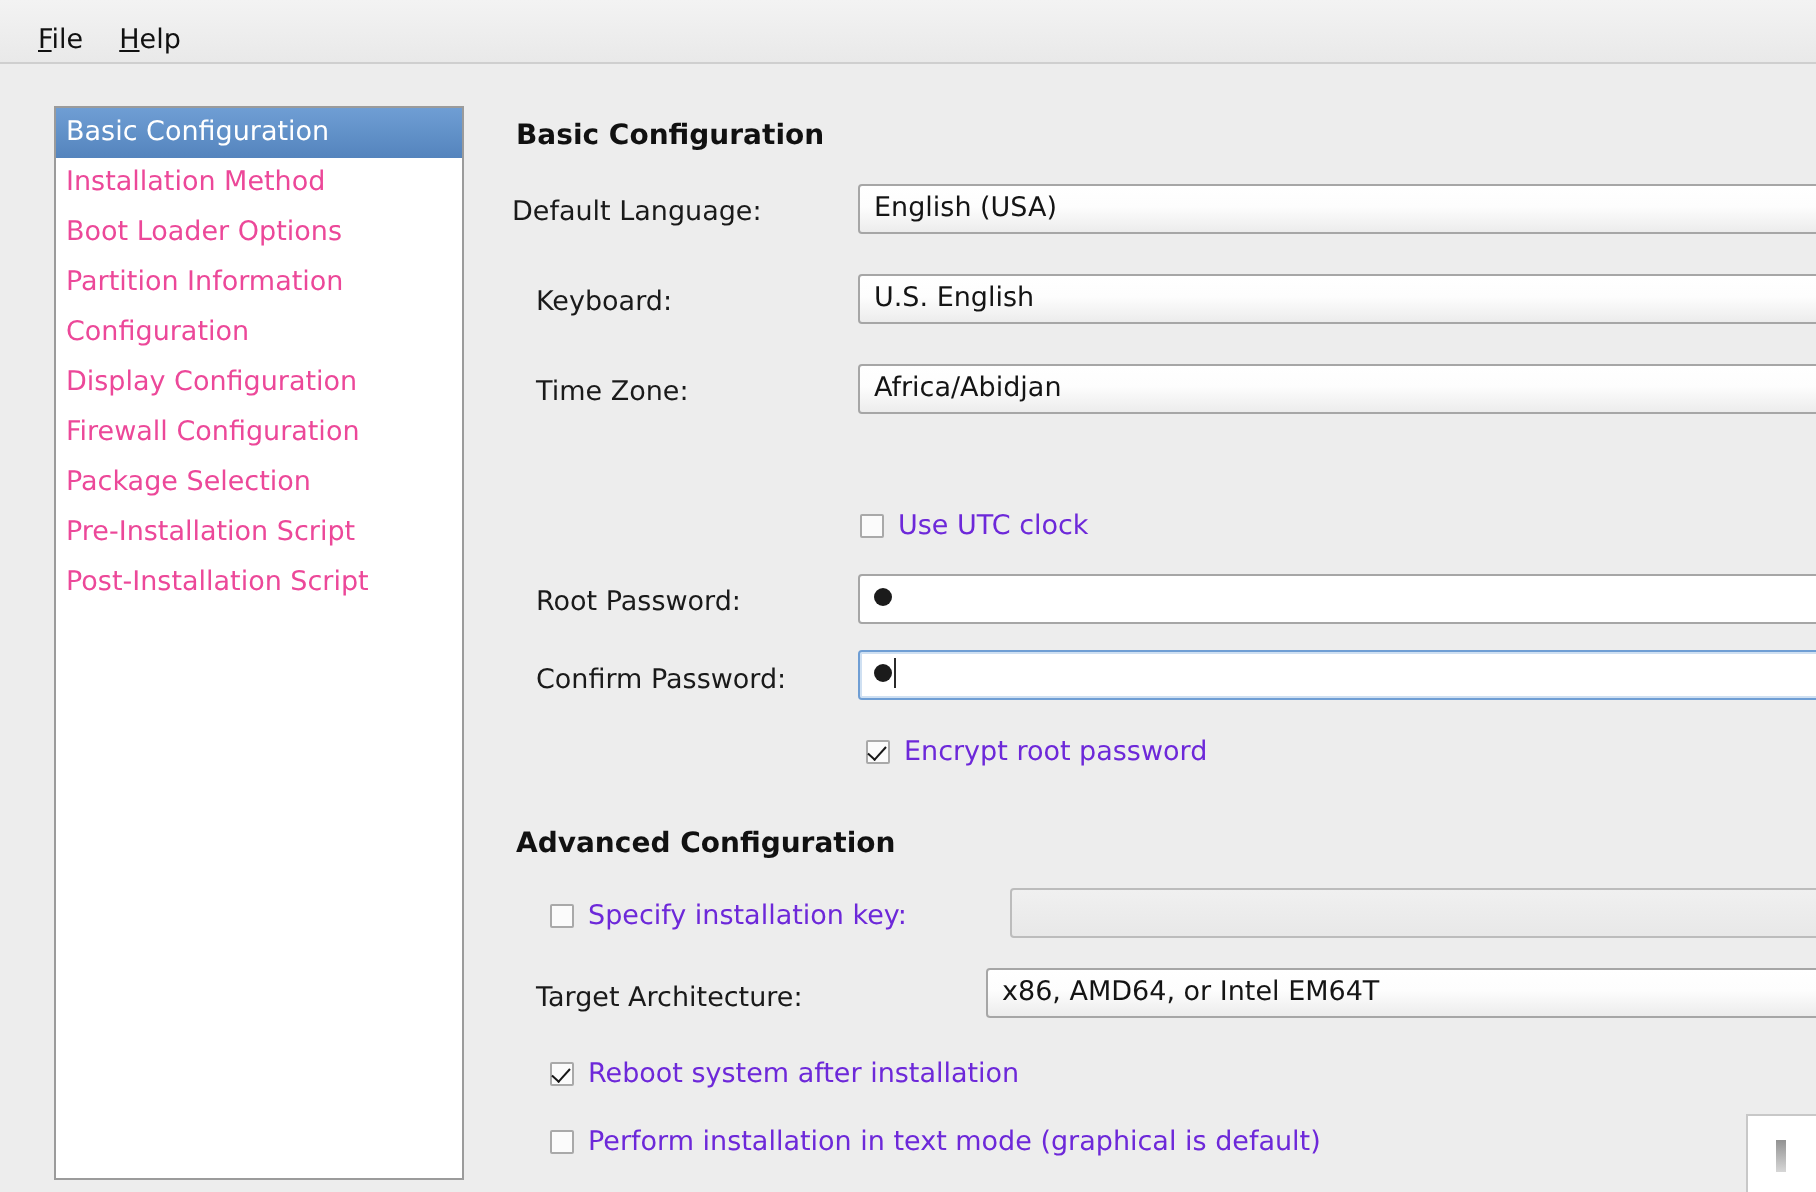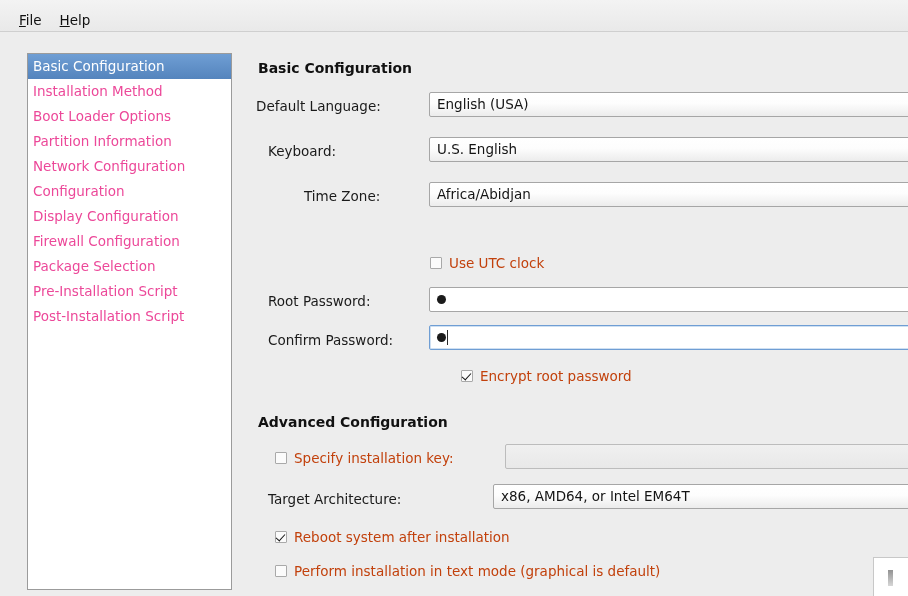--- a/index.html
+++ b/index.html
@@ -170,21 +170,21 @@
     left: 2px;
     top: 0px;
     width: 4px;
     height: 8px;
     border: solid #171717;
     border-width: 0 1.6px 1.6px 0;
     transform: rotate(42deg);
   }
   .cblabel {
     font-size: 13.5px;
-    color: #c2410c;
+    color: #6d28d9;
   }
 
   
   #corner-fragment {
     position: absolute;
     right: 0;
     bottom: 0;
     width: 34px;
     height: 38px;
     background: #ffffff;
@@ -210,54 +210,53 @@
   <div class="menu-item"><span class="mnem">H</span><span>elp</span></div>
 </div>
 
 <div id="content">
 
   <div id="sidebar">
     <div class="side-item selected"><span>Basic Configuration</span></div>
     <div class="side-item"><span>Installation Method</span></div>
     <div class="side-item"><span>Boot Loader Options</span></div>
     <div class="side-item"><span>Partition Information</span></div>
-    <div class="side-item"><span>Network Configuration</span></div>
     <div class="side-item"><span>Configuration</span></div>
     <div class="side-item"><span>Display Configuration</span></div>
     <div class="side-item"><span>Firewall Configuration</span></div>
     <div class="side-item"><span>Package Selection</span></div>
     <div class="side-item"><span>Pre-Installation Script</span></div>
     <div class="side-item"><span>Post-Installation Script</span></div>
   </div>
 
   <div id="panel">
 
     <div class="section-title" style="left:18px; top:28px;">Basic Configuration</div>
 
     <div class="flabel" style="left:16px; top:66px;">Default Language:</div>
     <div class="field" style="left:189px; top:60px; width:520px;">English (USA)</div>
 
     <div class="flabel" style="left:28px; top:111px;">Keyboard:</div>
     <div class="field" style="left:189px; top:105px; width:520px;">U.S. English</div>
 
-    <div class="flabel" style="left:28px; top:156px;margin-left:36px;">Time Zone:</div>
+    <div class="flabel" style="left:28px; top:156px;">Time Zone:</div>
     <div class="field" style="left:189px; top:150px; width:520px;">Africa/Abidjan</div>
 
     <div class="cbrow" style="left:190px; top:223px;">
       <span class="cbox"></span>
       <span class="cblabel">Use UTC clock</span>
     </div>
 
     <div class="flabel" style="left:28px; top:261px;">Root Password:</div>
     <div class="field flat" style="left:189px; top:255px; width:520px;"><span class="pwdot"></span></div>
 
     <div class="flabel" style="left:28px; top:300px;">Confirm Password:</div>
     <div class="field flat focused" style="left:189px; top:293px; width:520px;"><span class="pwdot"></span><span class="caret"></span></div>
 
-    <div class="cbrow" style="left:193px; top:336px;margin-left:28px;">
+    <div class="cbrow" style="left:193px; top:336px;">
       <span class="cbox checked"></span>
       <span class="cblabel">Encrypt root password</span>
     </div>
 
     <div class="section-title" style="left:18px; top:382px;">Advanced Configuration</div>
 
     <div class="cbrow" style="left:35px; top:418px;">
       <span class="cbox"></span>
       <span class="cblabel">Specify installation key:</span>
     </div>

